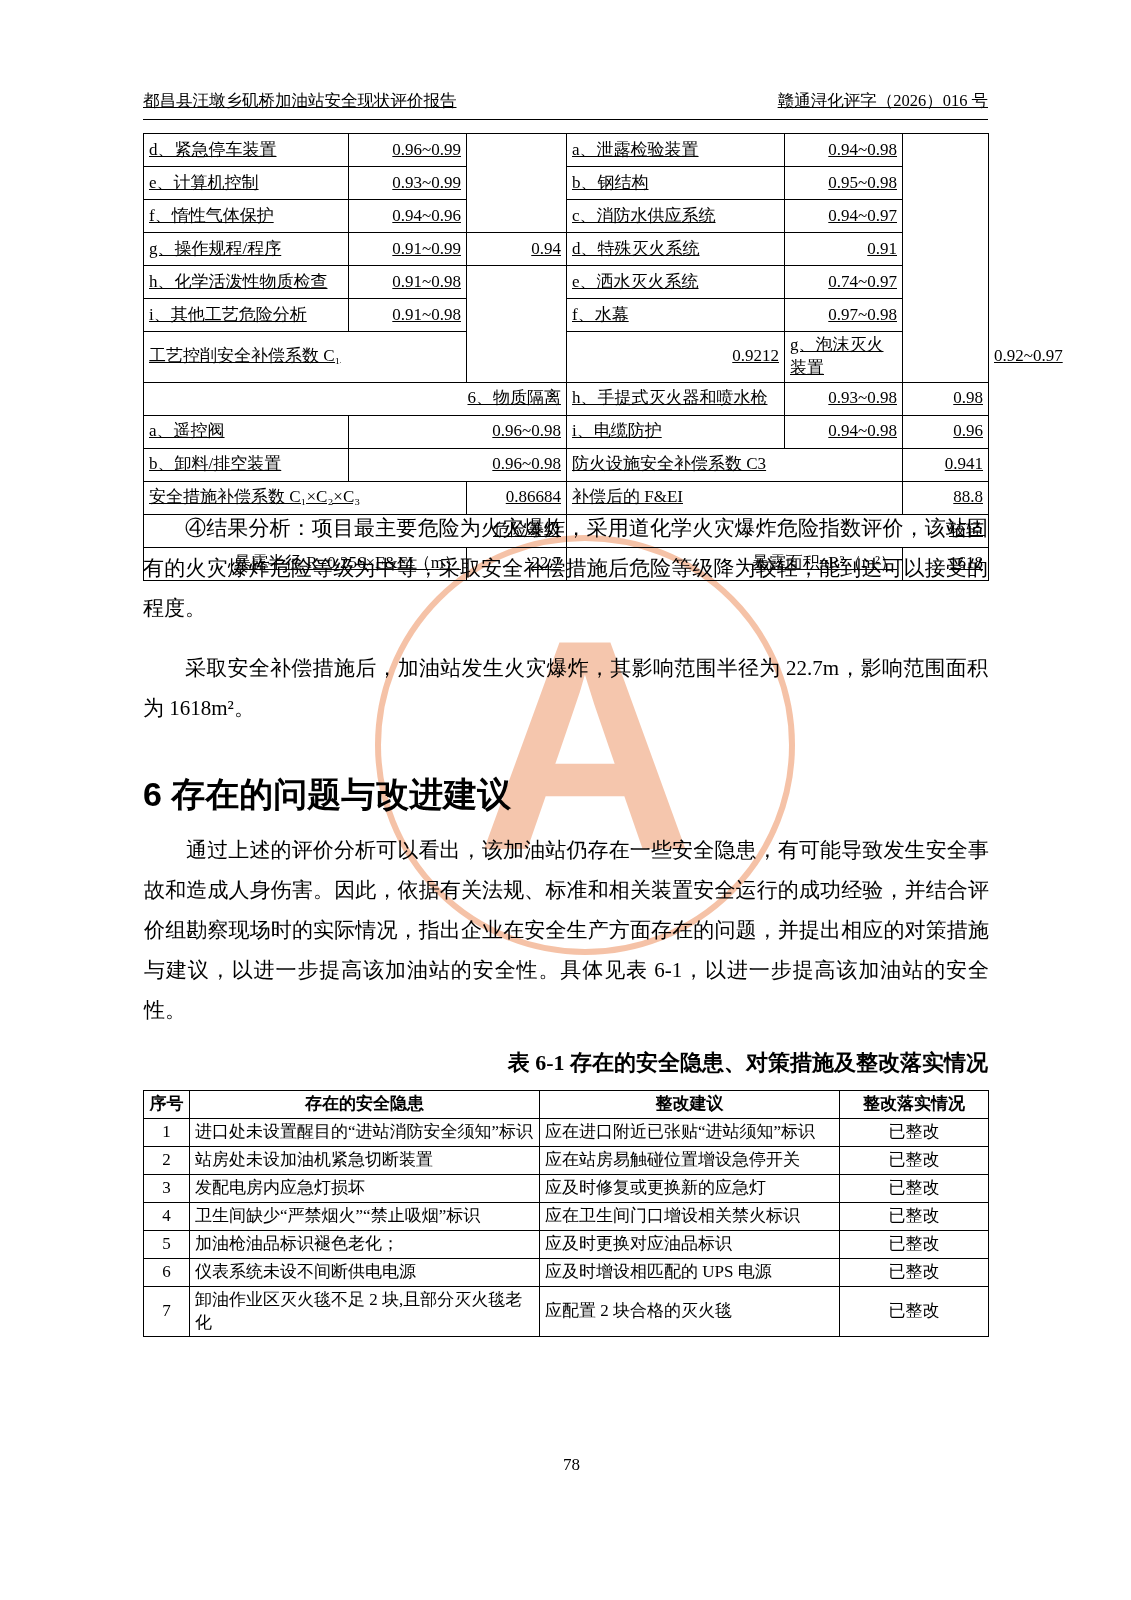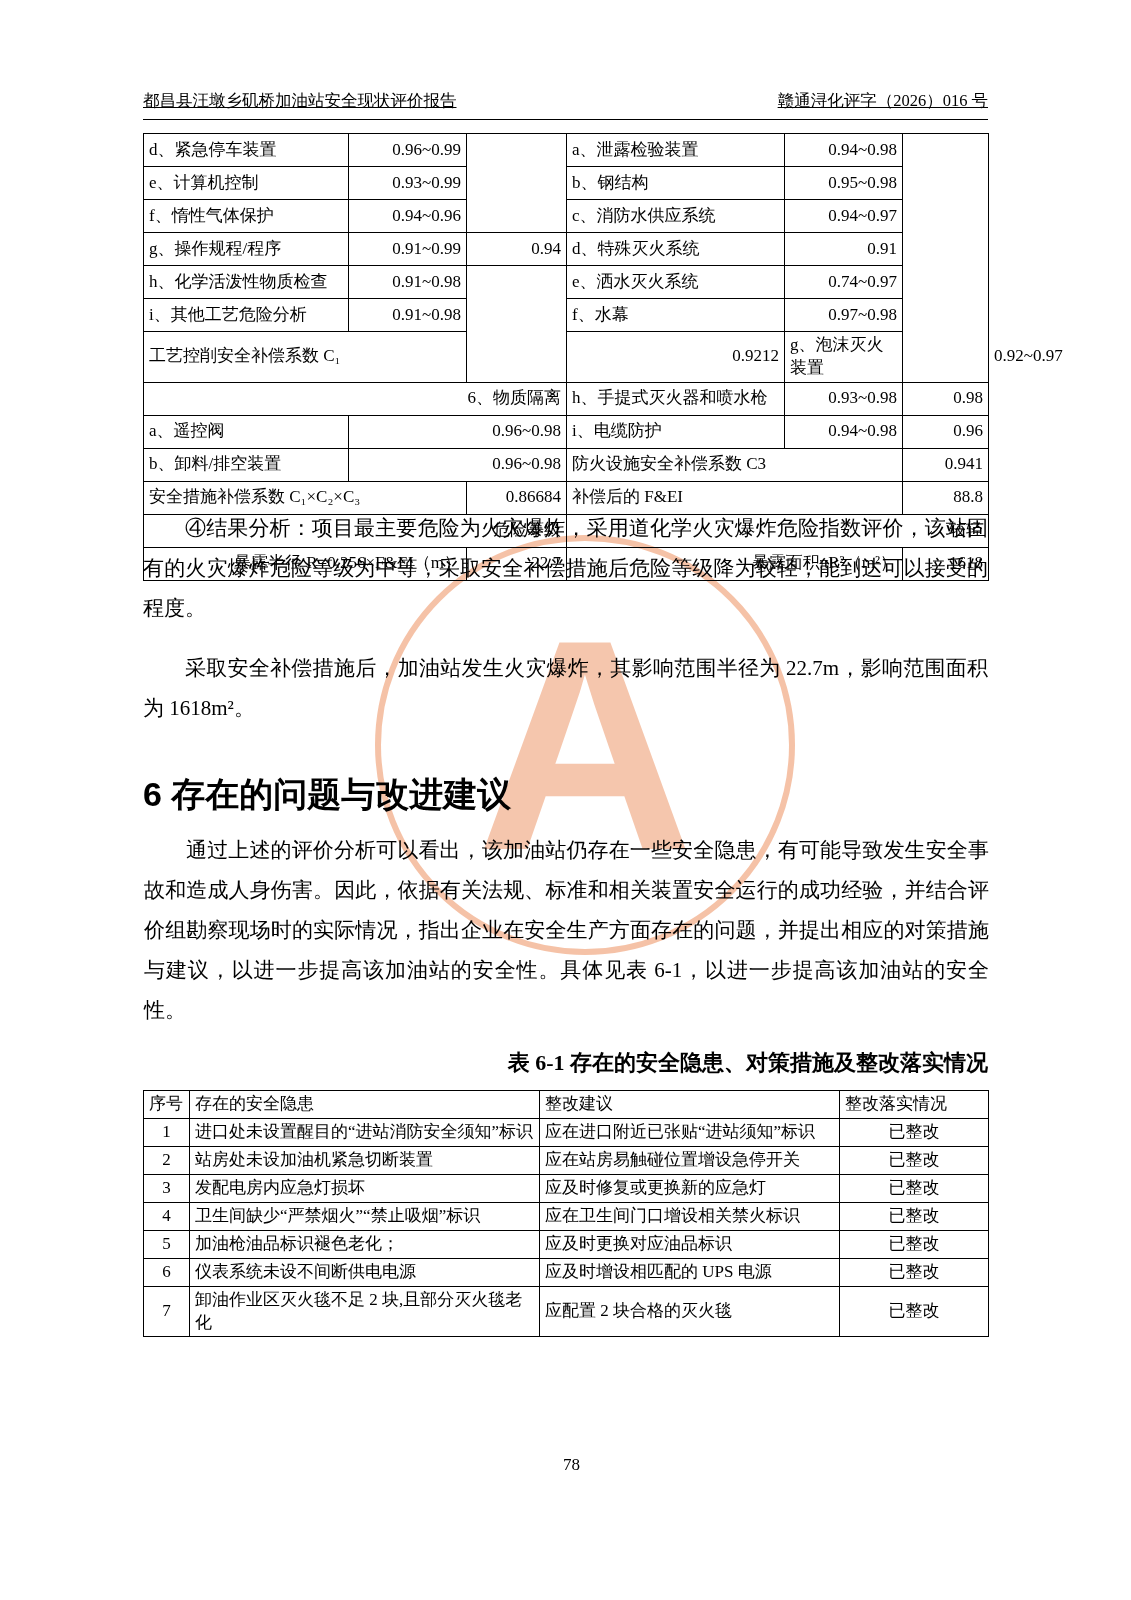--- a/index.html
+++ b/index.html
@@ -86,21 +86,21 @@
     vertical-align:middle;
     line-height:1.35;
   }
   .t1 {
     position:absolute;
     left:143px; top:133px;
     width:845px;
     z-index:10;
     background:transparent;
   }
-  .t1 td { height:28px; }
+  .t1 td { height:28px;text-decoration:underline; }
   .ctr { text-align:right; }
   .lft { text-align:left; }
   
   .para {
     position:absolute;
     font-size:21px;
     line-height:40px;
     text-align:justify;
     z-index:10;
   }
@@ -124,21 +124,21 @@
     font-weight:bold;
     z-index:10;
   }
   .t2 {
     position:absolute;
     left:143px; top:1090px;
     width:845px;
     z-index:10;
   }
   .t2 td, .t2 th { font-size:17px; }
-  .t2 .hrow td { text-align:left; font-weight:normal; }
+  .t2 .hrow td { text-align:center; font-weight:bold; }
   .t2 .num { text-align:center; width:42px; }
   .t2 .c4 { text-align:center; }
   .pageno {
     position:absolute;
     left:6px; top:1455px;
     width:1131px;
     text-align:center;
     font-size:17px;
     z-index:10;
   }

